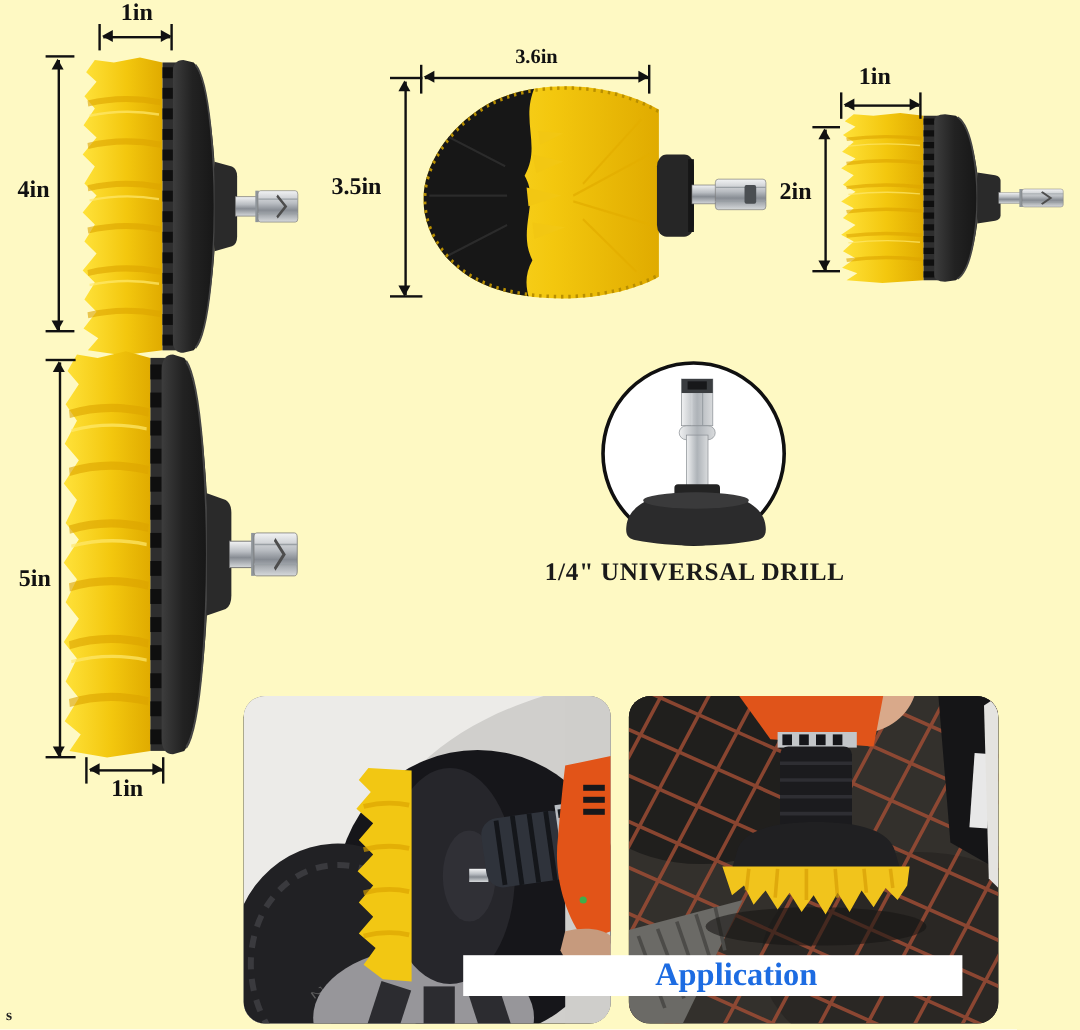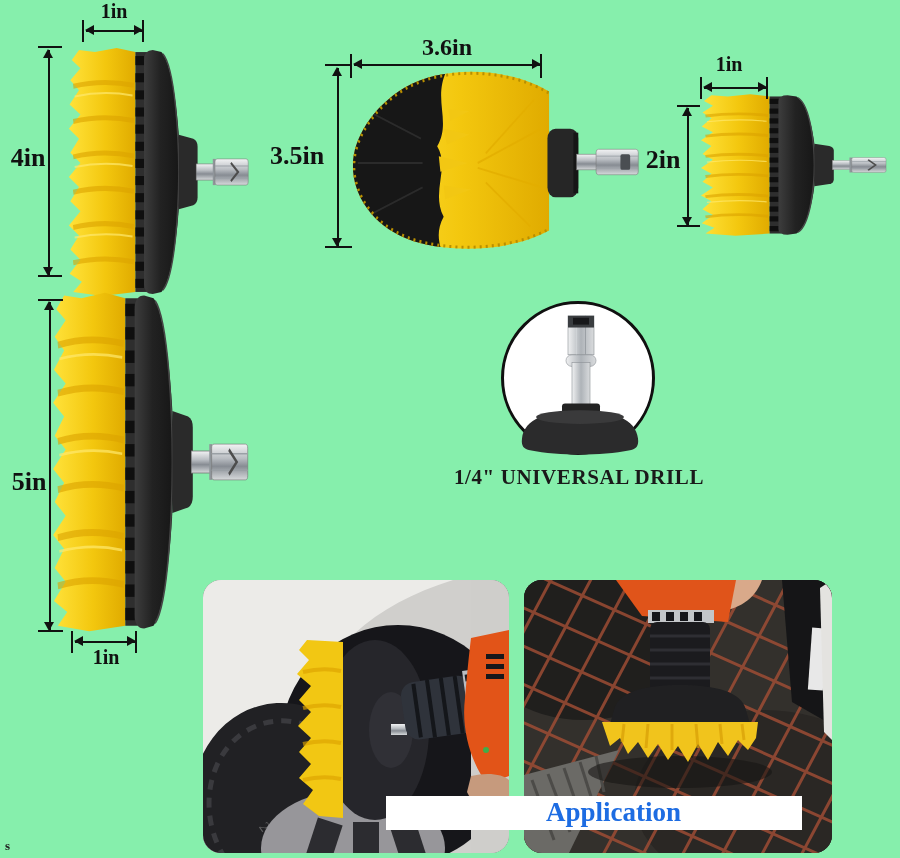--- a/index.html
+++ b/index.html
@@ -1,21 +1,21 @@
 <!DOCTYPE html>
 <html><head>
 <meta charset="utf-8">
 <style>
   html,body{margin:0;padding:0;background:#ffffff;}
-  #stage{position:relative;width:900px;height:858px;background:#86efac;overflow:hidden;
+  #stage{position:relative;width:900px;height:858px;background:#fef9c3;overflow:hidden;
          font-family:"Liberation Serif","DejaVu Serif",serif;}
   .abs{position:absolute;}
   .dim-label{position:absolute;transform:translate(-50%,-50%);font-weight:700;color:#111;
              white-space:nowrap;line-height:1;}
-  .f20{font-size:20px;} .f22{font-size:26px;} .f24{font-size:24px;}
+  .f20{font-size:20px;} .f22{font-size:20px;} .f24{font-size:17px;}
   .dline{position:absolute;background:#111;}
   .ar{position:absolute;width:0;height:0;border:5px solid transparent;}
   .callout-line{position:absolute;transform:translate(-50%,-50%);font-weight:700;color:#1a1a1a;
                 font-size:21px;letter-spacing:.6px;white-space:nowrap;}
   #inset-circle{position:absolute;left:501px;top:301px;width:154px;height:154px;
                 border:3px solid #101010;border-radius:50%;background:#fff;box-sizing:border-box;}
   .photo{position:absolute;top:580px;width:306px;height:273px;border-radius:18px;overflow:hidden;background:#222;}
   #photo-right{width:308px;}
   #caption-band{position:absolute;left:386px;top:796px;width:416px;height:34px;background:#ffffff;}
   #caption-text{position:absolute;left:520px;top:797px;font-size:27px;font-weight:700;color:#1d6ce2;line-height:1.15;margin-left:26px;}

